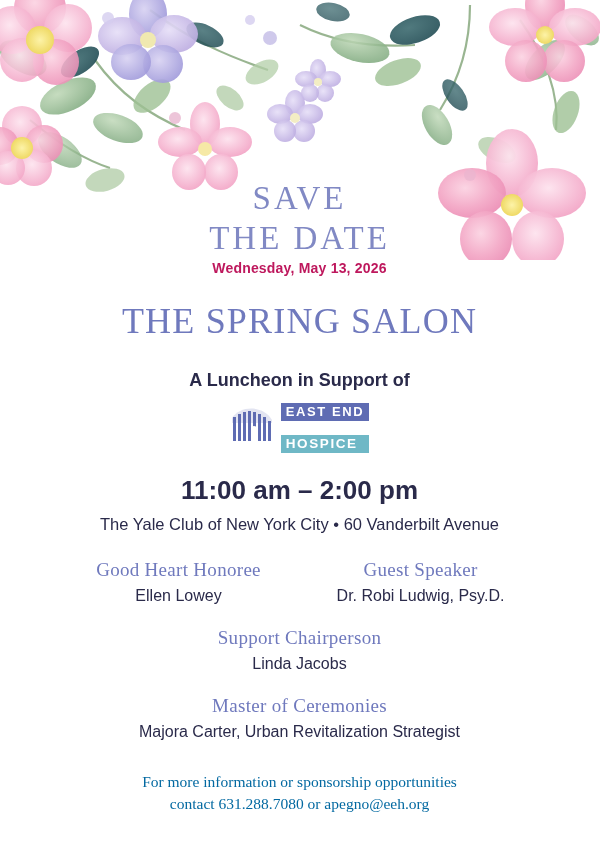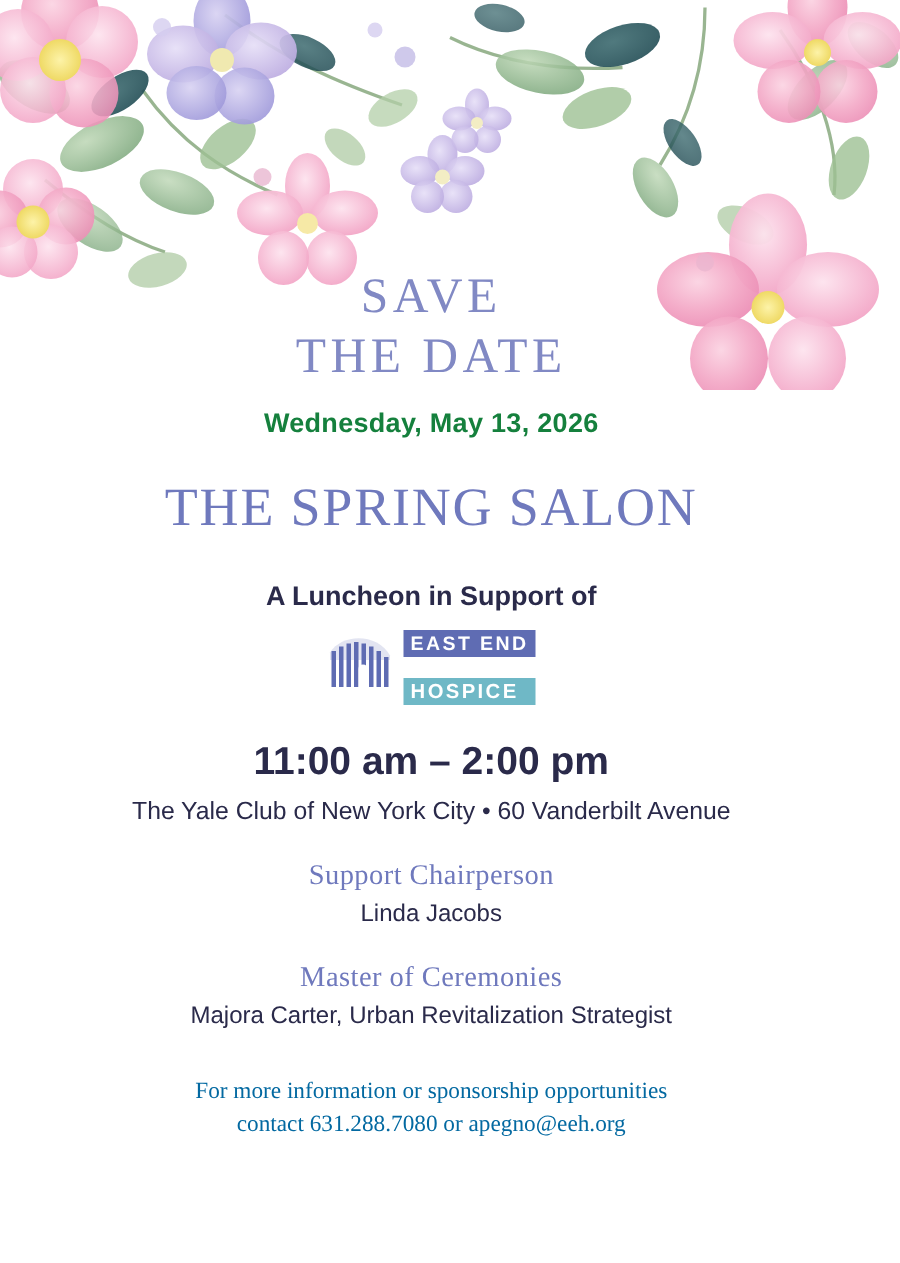--- a/index.html
+++ b/index.html
@@ -28,42 +28,42 @@
     left: 0;
     width: 600px;
     height: 260px;
     pointer-events: none;
   }
 
   
   .content {
     position: absolute;
     top: 178px;
-    left: 4px;
+    left: 16px;
     width: 567px;
     text-align: center;
   }
 
   .save-date {
     font-family: "Liberation Serif", serif;
     font-size: 33px;
     letter-spacing: 3px;
     color: #8189c4;
     line-height: 1.22;
     font-weight: 400;
     margin: 0;
   }
   .save-date .l2 { display: block; }
 
   .date-line {
     font-family: "Liberation Sans", sans-serif;
     font-weight: bold;
-    font-size: 18px;
-    color: #15803d;
-    margin-top: 13px;
+    font-size: 14px;
+    color: #be185d;
+    margin-top: 1px;
     letter-spacing: 0.2px;
   }
 
   .title {
     font-family: "Liberation Serif", serif;
     font-size: 36px;
     color: #6f79bd;
     letter-spacing: 1.2px;
     margin-top: 24px;
     font-weight: 400;
@@ -370,20 +370,30 @@
             <div class="logo-l1">EAST END</div>
             <div class="logo-l2">HOSPICE</div>
           </div>
         </div>
       </div>
     </div>
 
     <div class="time">11:00 am – 2:00 pm</div>
     <div class="venue">The Yale Club of New York City • 60 Vanderbilt Avenue</div>
 
+    <div class="two-col">
+      <div class="col">
+        <div class="role">Good Heart Honoree</div>
+        <div class="person">Ellen Lowey</div>
+      </div>
+      <div class="col">
+        <div class="role">Guest Speaker</div>
+        <div class="person">Dr. Robi Ludwig, Psy.D.</div>
+      </div>
+    </div>
 
     <div class="single">
       <div class="role">Support Chairperson</div>
       <div class="person">Linda Jacobs</div>
     </div>
 
     <div class="single">
       <div class="role">Master of Ceremonies</div>
       <div class="person">Majora Carter, Urban Revitalization Strategist</div>
     </div>

